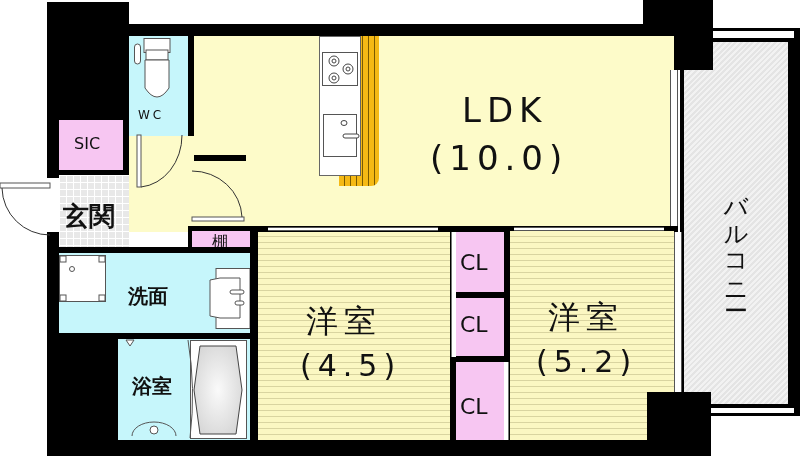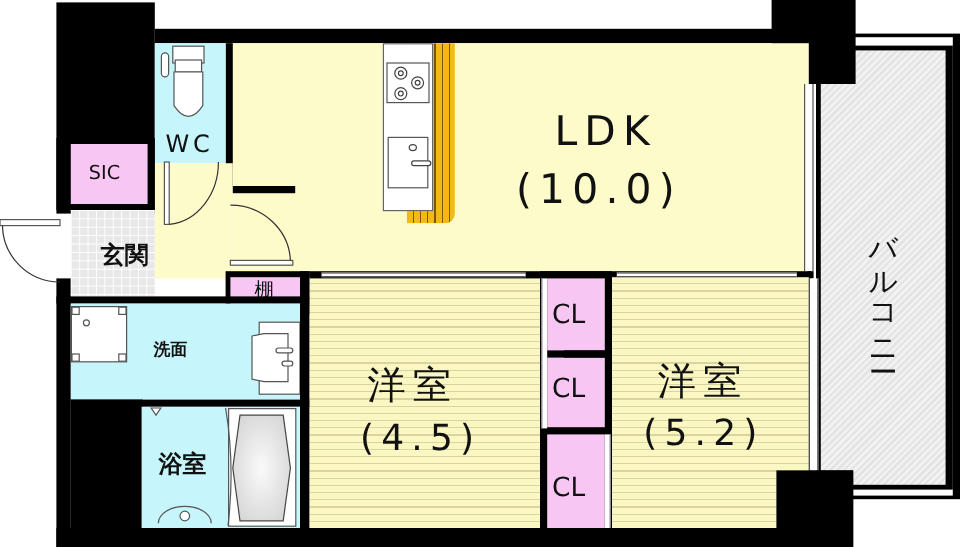--- a/index.html
+++ b/index.html
@@ -62,38 +62,38 @@
 <div class="label big" style="left:462px;top:90px;">LDK</div>
 <div class="label big" style="left:430px;top:138px;">(10.0)</div>
 
 <div class="abs cyan" style="left:129px;top:36px;width:59px;height:100px;"></div>
 <svg style="left:134px;top:38px;" width="44" height="66">
   <rect x="10" y="0.5" width="26" height="14" fill="#fff" stroke="#555"></rect>
   <rect x="12" y="12" width="22" height="10" fill="#fff" stroke="#555"></rect>
   <path d="M11 22 L35 22 L35 50 Q23 68 11 50 Z" fill="#fff" stroke="#555"></path>
   <rect x="0.5" y="6" width="6" height="20" rx="3" fill="#fff" stroke="#555"></rect>
 </svg>
-<div class="label" style="left:138px;top:108px;font-size:20px;letter-spacing:3px;">WC</div>
+<div class="label" style="left:138px;top:108px;font-size:12px;letter-spacing:3px;">WC</div>
 
 <div class="abs yellow" style="left:129px;top:136px;width:65px;height:96px;"></div>
 <svg style="left:134px;top:135px;" width="50" height="54">
   <rect x="3" y="0" width="4" height="52" fill="#fff" stroke="#555"></rect>
   <path d="M7 52 A45 52 0 0 0 48 0" fill="none" stroke="#333"></path>
 </svg>
 <svg style="left:190px;top:167px;" width="56" height="54">
   <rect x="2" y="50" width="52" height="4" fill="#fff" stroke="#555"></rect>
   <path d="M2 4 A50 48 0 0 1 52 50" fill="none" stroke="#333"></path>
 </svg>
 
 <div class="abs wall" style="left:47px;top:115px;width:82px;height:60px;"></div>
 <div class="abs pink" style="left:59px;top:120px;width:64px;height:50px;"></div>
 <div class="label" style="left:74px;top:134px;font-size:16px;">SIC</div>
 
 <div class="abs tile" style="left:59px;top:175px;width:70px;height:72px;"></div>
-<div class="label med" style="left:84px;top:199px;font-size:20px;">玄関</div>
+<div class="label med" style="left:63px;top:199px;font-size:26px;">玄関</div>
 <svg style="left:0px;top:181px;" width="56" height="56">
   <rect x="0" y="2" width="50" height="5" fill="#fff" stroke="#555"></rect>
   <path d="M2 7 A48 48 0 0 0 50 54" fill="none" stroke="#333"></path>
 </svg>
 
 <div class="abs wall" style="left:188px;top:226px;width:70px;height:36px;"></div>
 <div class="abs pink" style="left:192px;top:231px;width:60px;height:27px;"></div>
 <div class="label" style="left:212px;top:232px;font-size:16px;">棚</div>
 
 <div class="abs wall" style="left:47px;top:247px;width:211px;height:6px;"></div>
@@ -105,21 +105,21 @@
   <rect x="1" y="40" width="6" height="6" fill="#fff" stroke="#555"></rect>
     <rect x="40" y="40" width="6" height="6" fill="#fff" stroke="#555"></rect>
   <circle cx="13" cy="14" r="2.5" fill="none" stroke="#555"></circle>
 </svg>
 <svg style="left:208px;top:268px;" width="44" height="62">
   <rect x="8" y="0.5" width="34" height="60" fill="#fff" stroke="#555"></rect>
   <path d="M2 12 L12 10 L32 10 L32 50 L12 50 L2 48 Z" fill="#fff" stroke="#555"></path>
   <rect x="22" y="22" width="14" height="4" rx="2" fill="#fff" stroke="#555"></rect>
   <rect x="27" y="33" width="9" height="4" rx="2" fill="#fff" stroke="#555"></rect>
 </svg>
-<div class="label med" style="left:128px;top:283px;font-size:14px;">洗面</div>
+<div class="label med" style="left:128px;top:283px;font-size:20px;">洗面</div>
 
 <div class="abs wall" style="left:59px;top:333px;width:199px;height:6px;"></div>
 <div class="abs cyan" style="left:118px;top:339px;width:132px;height:101px;"></div>
 <div class="abs wall" style="left:250px;top:226px;width:8px;height:214px;"></div>
 <svg style="left:190px;top:340px;" width="58" height="100">
   <rect x="0.5" y="0.5" width="56" height="98" fill="#fff" stroke="#555"></rect>
   <defs>
       <radialGradient id="tubg" cx="50%" cy="50%" r="60%">
         <stop offset="0" stop-color="#fafafa"></stop>
         <stop offset="1" stop-color="#d6d6d6"></stop>

